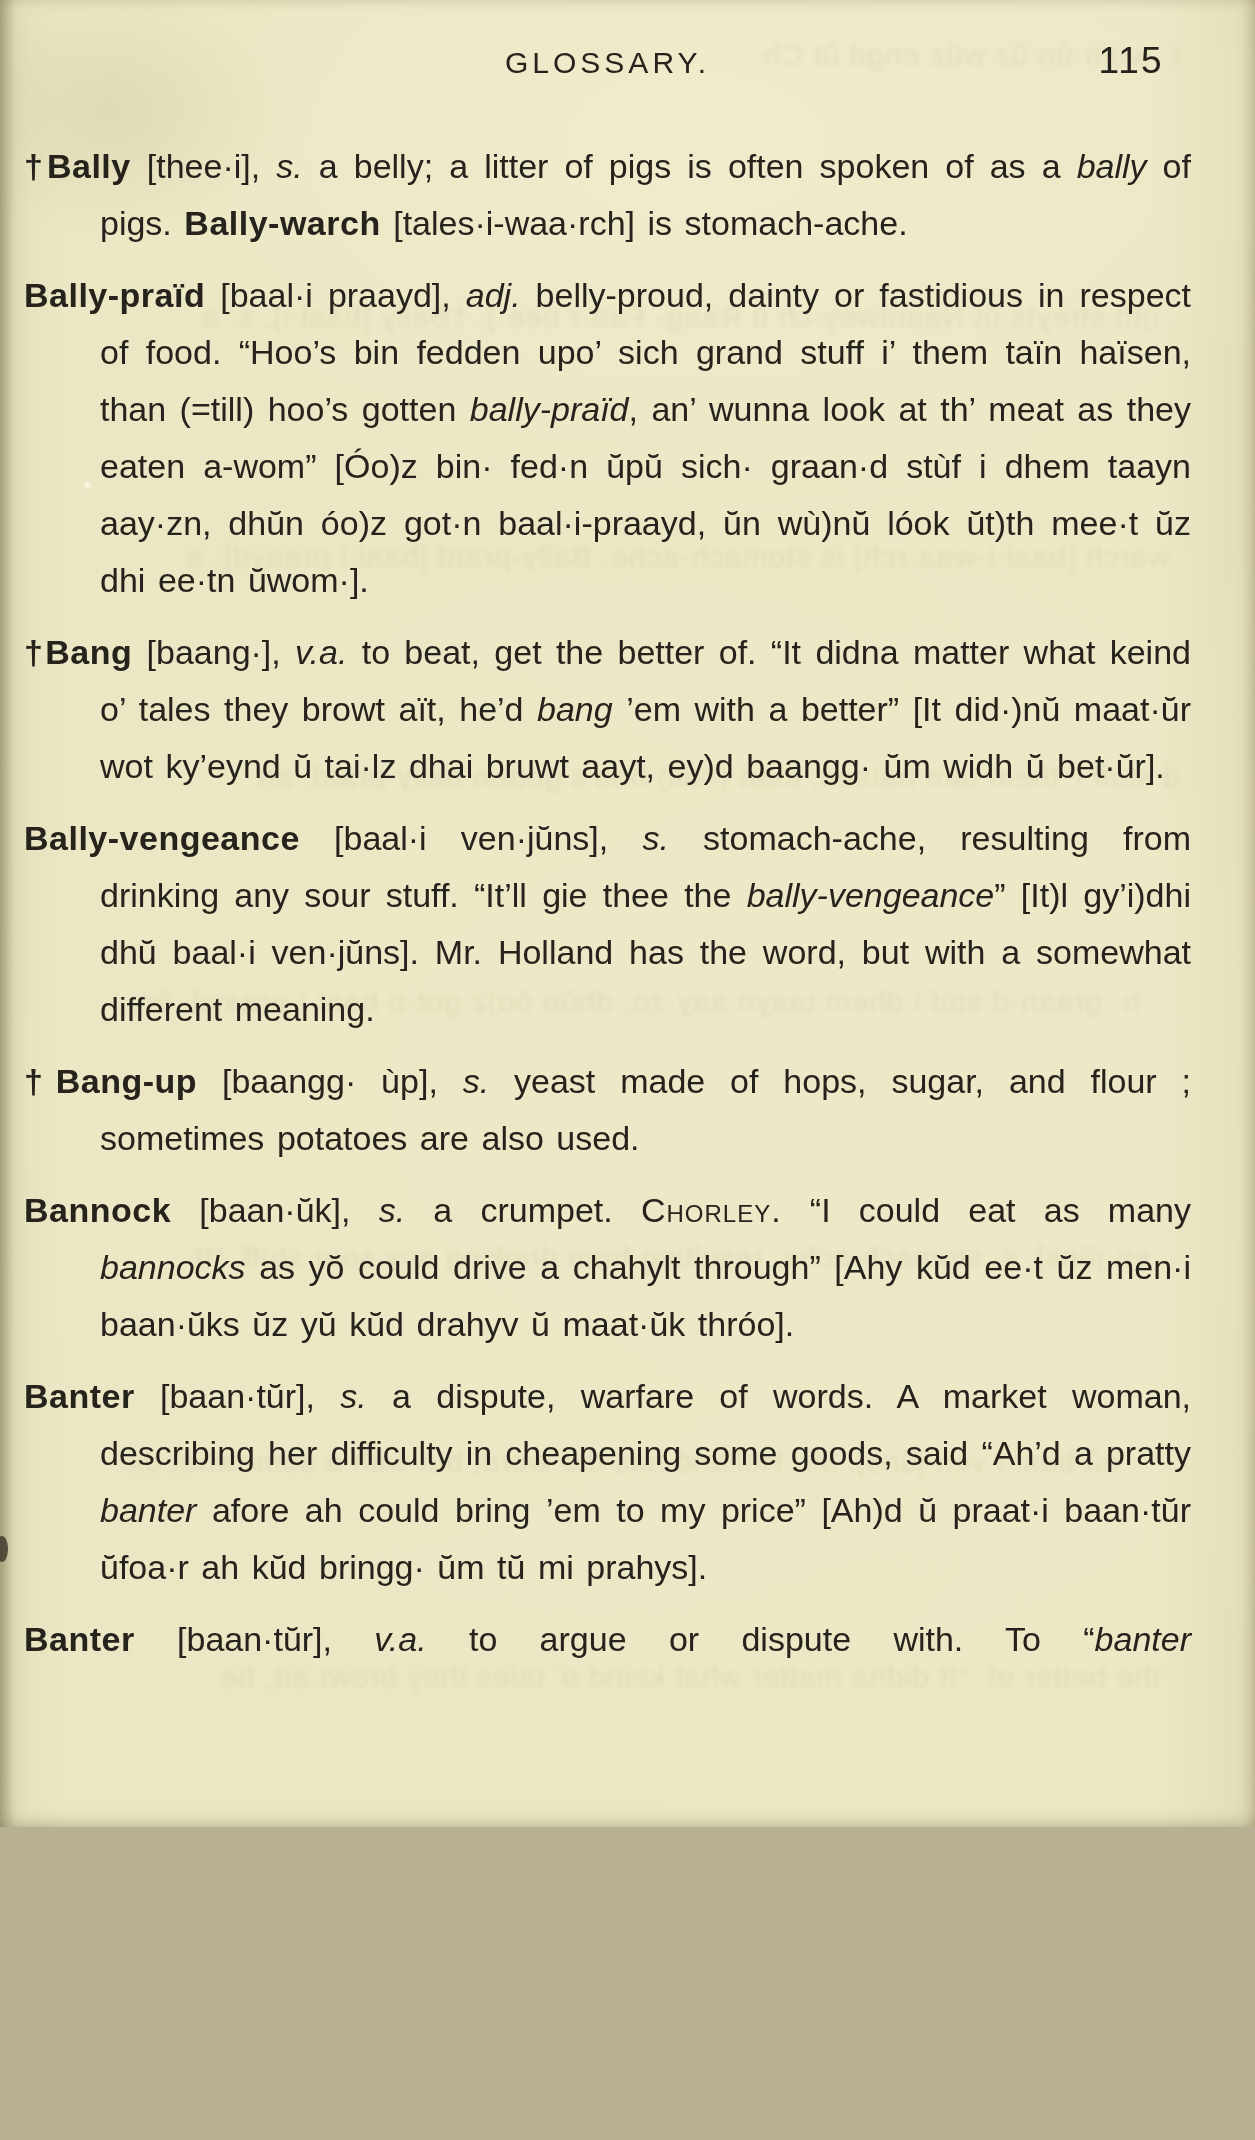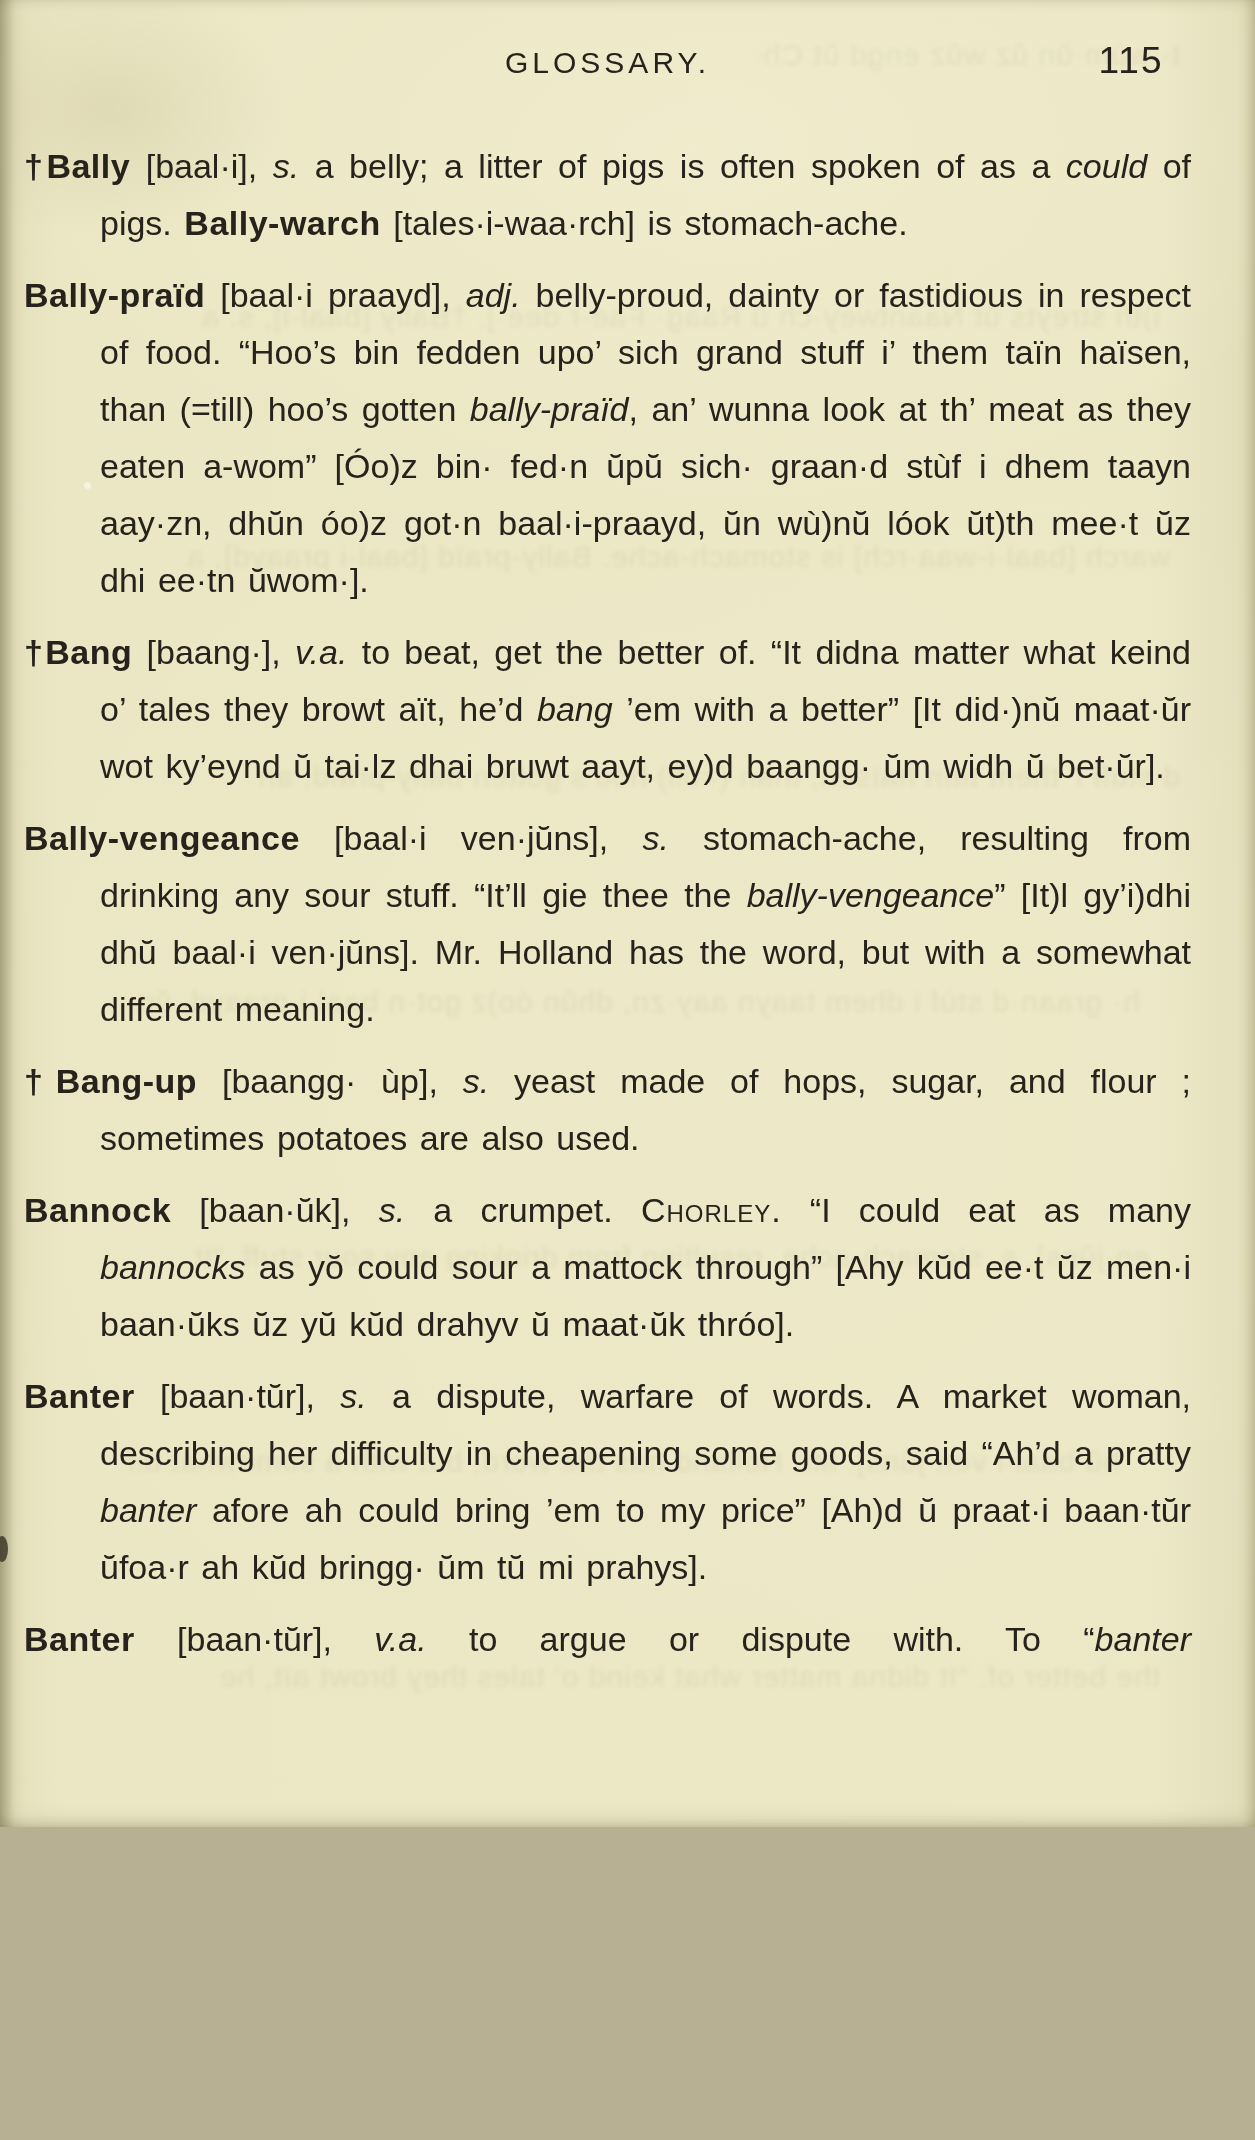--- a/index.html
+++ b/index.html
@@ -87,22 +87,22 @@
     </div>
   <div class="nick"></div>
   <div class="speck"></div>
 
   <header>
     <div class="head-title">GLOSSARY.</div>
     <div class="head-page">115</div>
   </header>
 
   <main id="entries">
-      <p class="entry"><span class="hw">†Bally</span><span> [baal·i], </span><span class="it">s.</span><span> a belly; a litter of pigs is often spoken of as a </span><span class="it">could</span><span> of pigs. </span><span class="hw">Bally-warch</span><span> [tales·i-waa·rch] is stomach-ache.</span></p>
+      <p class="entry"><span class="hw">†Bally</span><span> [thee·i], </span><span class="it">s.</span><span> a belly; a litter of pigs is often spoken of as a </span><span class="it">bally</span><span> of pigs. </span><span class="hw">Bally-warch</span><span> [tales·i-waa·rch] is stomach-ache.</span></p>
       <p class="entry"><span class="hw">Bally-praïd</span><span> [baal·i praayd], </span><span class="it">adj.</span><span> belly-proud, dainty or fastidious in respect of food. “Hoo’s bin fedden upo’ sich grand stuff i’ them taïn haïsen, than (=till) hoo’s gotten </span><span class="it">bally-praïd</span><span>, an’ wunna look at th’ meat as they eaten a-wom” [Óo)z bin· fed·n ŭpŭ sich· graan·d stùf i dhem taayn aay·zn, dhŭn óo)z got·n baal·i-praayd, ŭn wù)nŭ lóok ŭt)th mee·t ŭz dhi ee·tn ŭwom·].</span></p>
       <p class="entry"><span class="hw">†Bang</span><span> [baang·], </span><span class="it">v.a.</span><span> to beat, get the better of. “It didna matter what keind o’ tales they browt aït, he’d </span><span class="it">bang</span><span> ’em with a better” [It did·)nŭ maat·ŭr wot ky’eynd ŭ tai·lz dhai bruwt aayt, ey)d baangg· ŭm widh ŭ bet·ŭr].</span></p>
       <p class="entry"><span class="hw">Bally-vengeance</span><span> [baal·i ven·jŭns], </span><span class="it">s.</span><span> stomach-ache, resulting from drinking any sour stuff. “It’ll gie thee the </span><span class="it">bally-vengeance</span><span>” [It)l gy’i)dhi dhŭ baal·i ven·jŭns]. Mr. Holland has the word, but with a somewhat different meaning.</span></p>
       <p class="entry"><span class="hw">†Bang-up</span><span> [baangg· ùp], </span><span class="it">s.</span><span> yeast made of hops, sugar, and flour ; sometimes potatoes are also used.</span></p>
-      <p class="entry"><span class="hw">Bannock</span><span> [baan·ŭk], </span><span class="it">s.</span><span> a crumpet. </span><span class="sc">Chorley.</span><span> “I could eat as many </span><span class="it">bannocks</span><span> as yŏ could sour a mattock through” [Ahy kŭd ee·t ŭz men·i baan·ŭks ŭz yŭ kŭd drahyv ŭ maat·ŭk thróo].</span></p>
+      <p class="entry"><span class="hw">Bannock</span><span> [baan·ŭk], </span><span class="it">s.</span><span> a crumpet. </span><span class="sc">Chorley.</span><span> “I could eat as many </span><span class="it">bannocks</span><span> as yŏ could drive a chahylt through” [Ahy kŭd ee·t ŭz men·i baan·ŭks ŭz yŭ kŭd drahyv ŭ maat·ŭk thróo].</span></p>
       <p class="entry"><span class="hw">Banter</span><span> [baan·tŭr], </span><span class="it">s.</span><span> a dispute, warfare of words. A market woman, describing her difficulty in cheapening some goods, said “Ah’d a pratty </span><span class="it">banter</span><span> afore ah could bring ’em to my price” [Ah)d ŭ praat·i baan·tŭr ŭfoa·r ah kŭd bringg· ŭm tŭ mi prahys].</span></p>
       <p class="entry flush-last"><span class="hw">Banter</span><span> [baan·tŭr], </span><span class="it">v.a.</span><span> to argue or dispute with. To “</span><span class="it">banter</span></p>
     </main>
 </div>
 
 </body></html>

